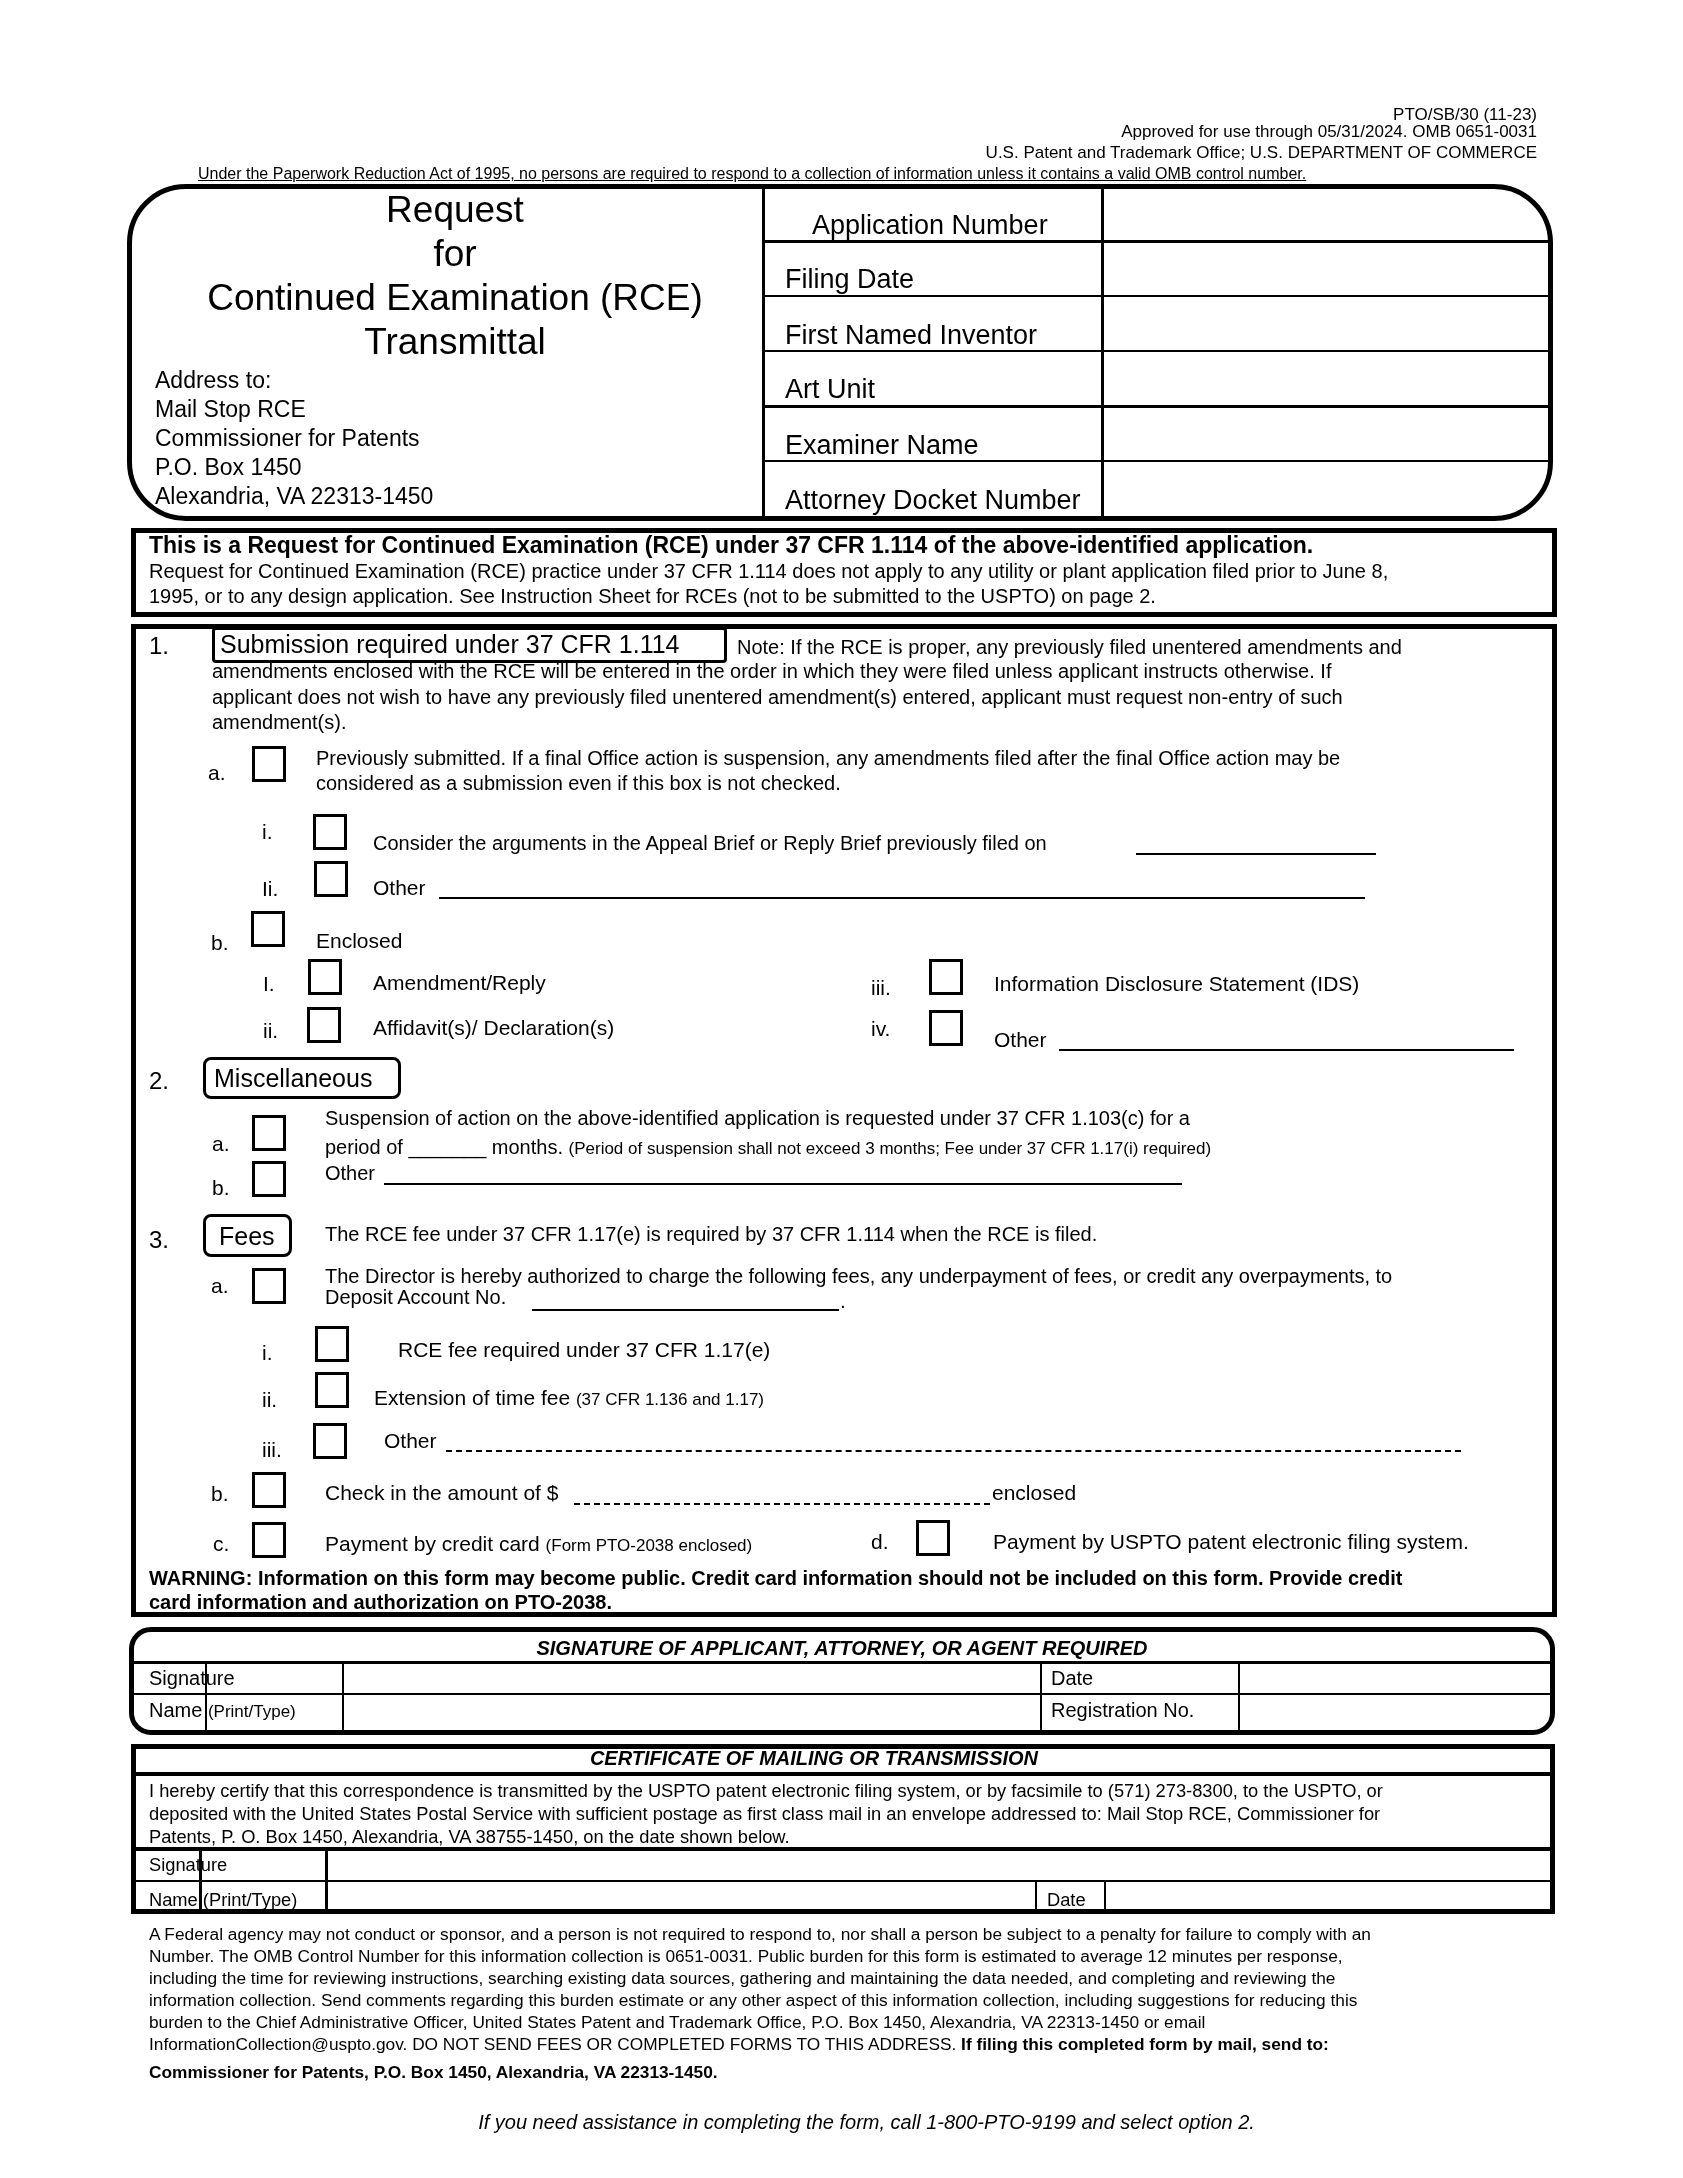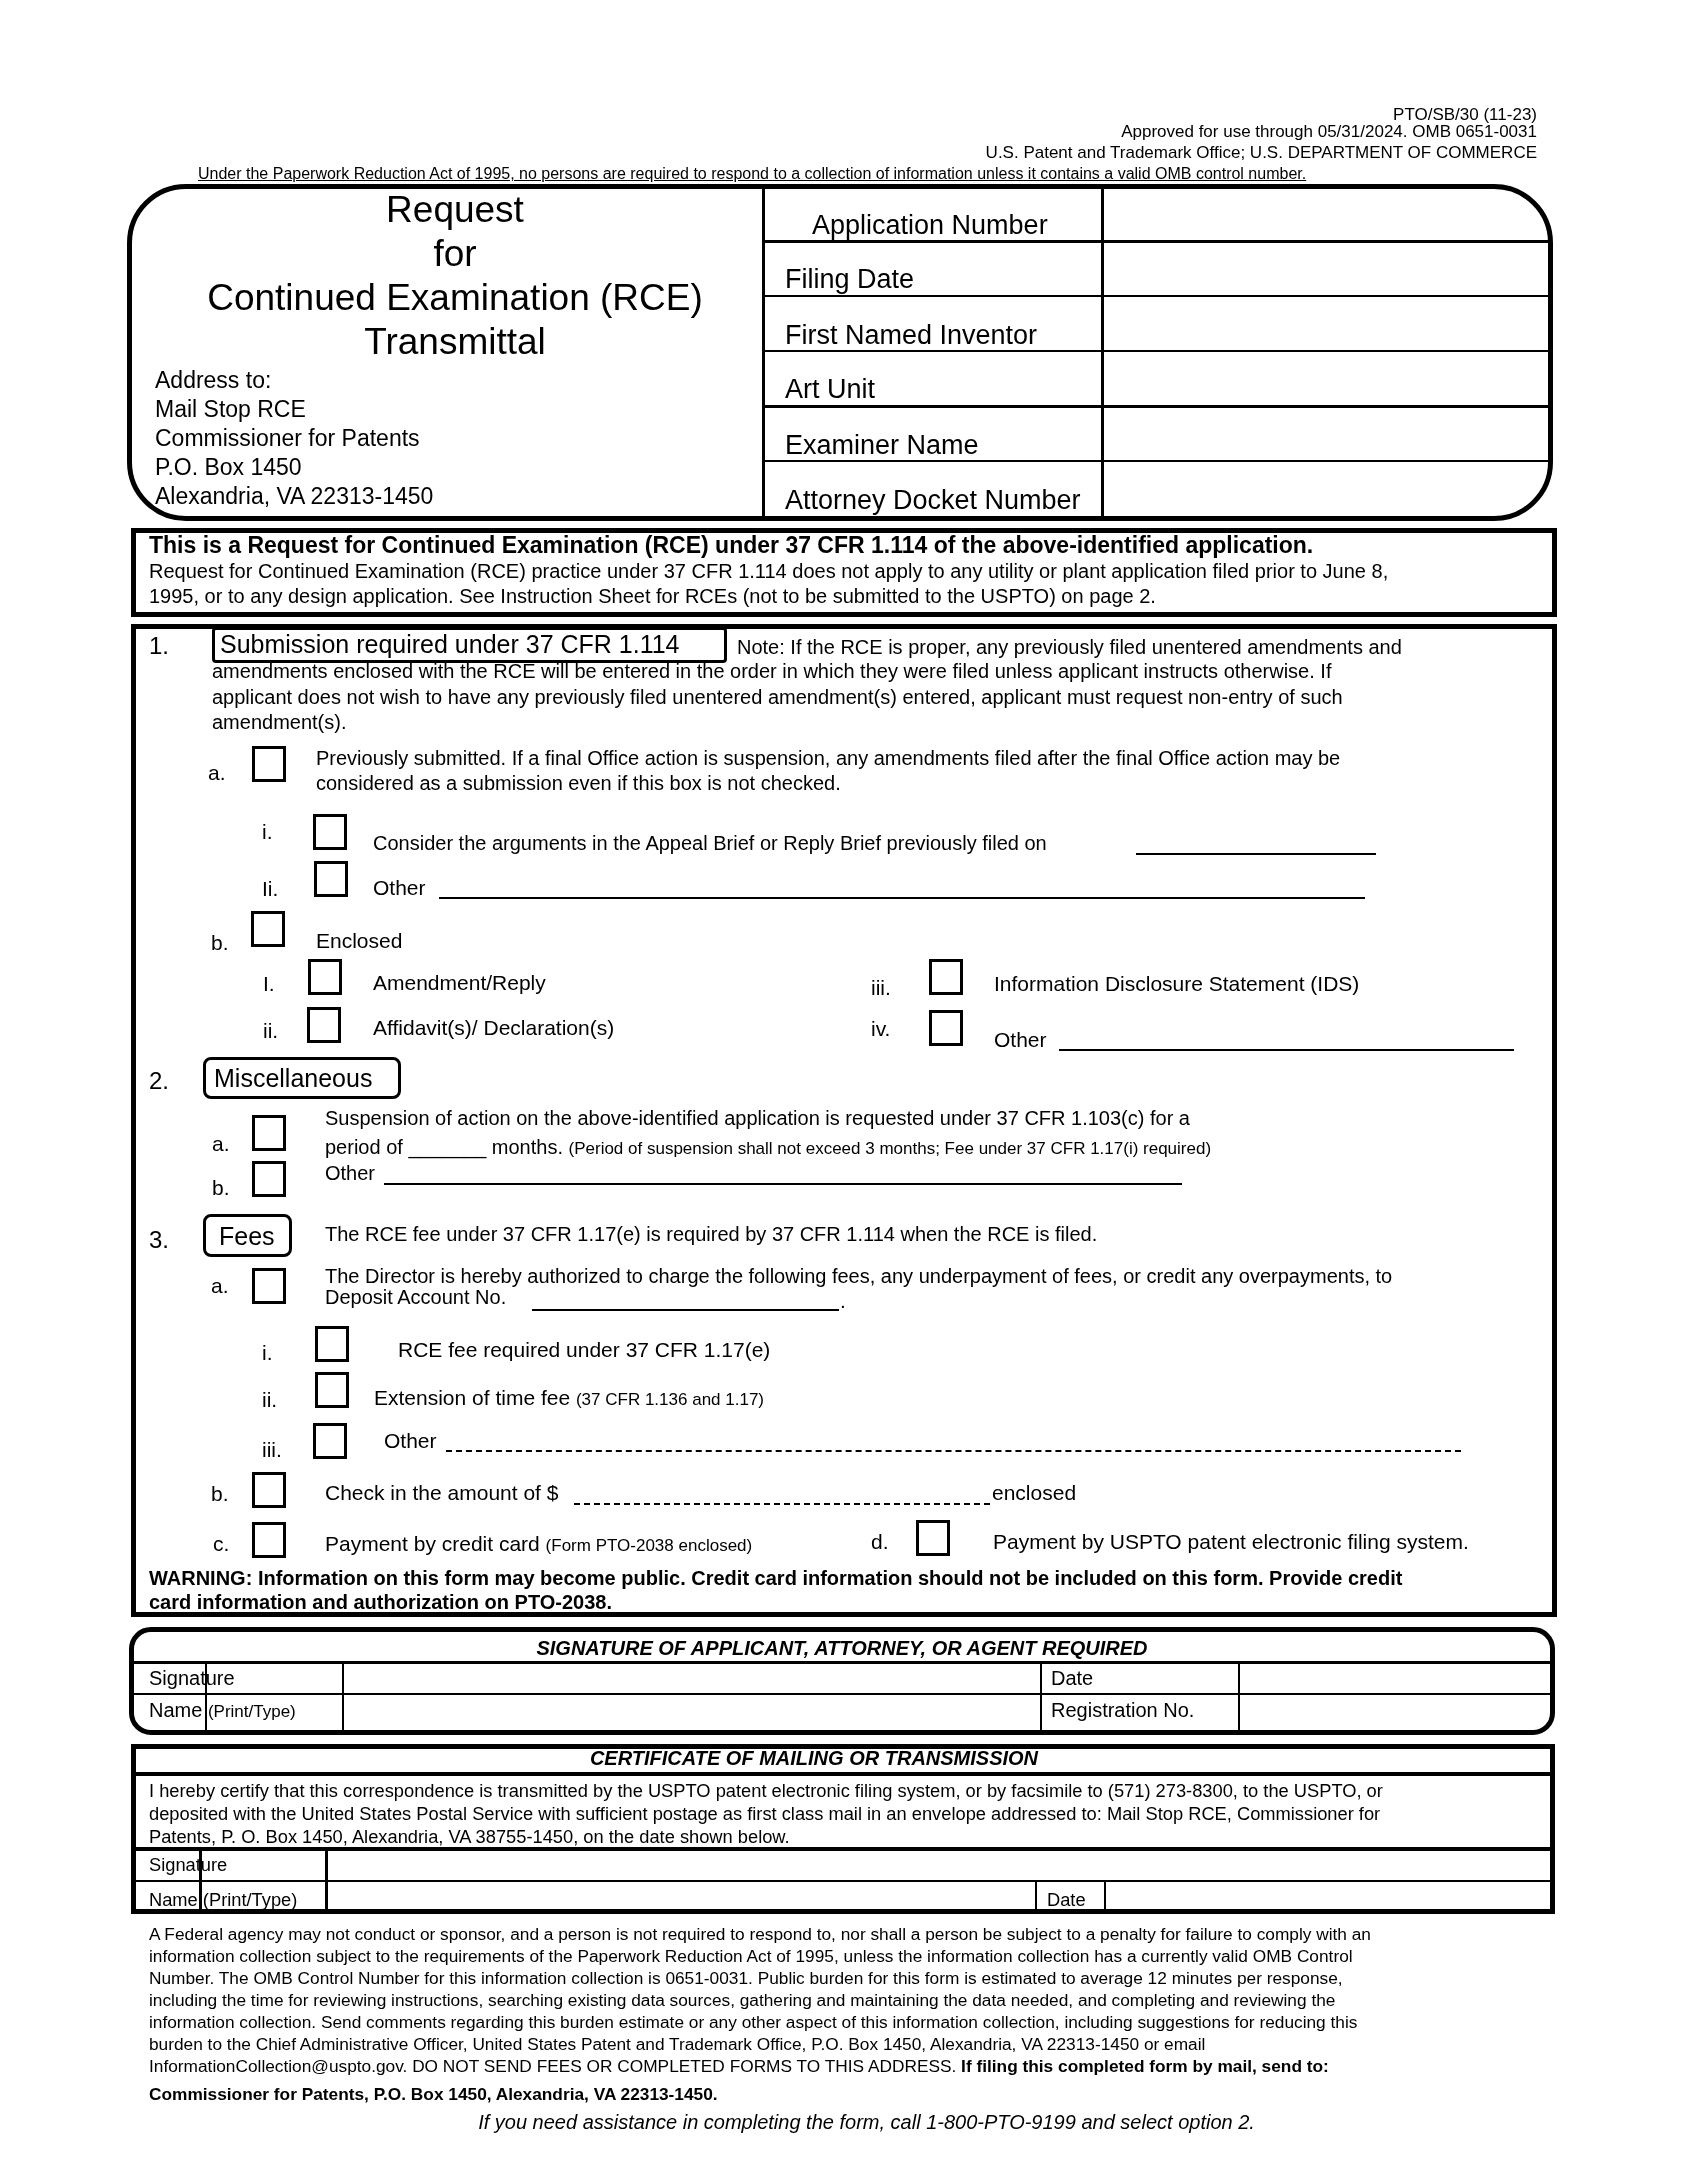--- a/index.html
+++ b/index.html
@@ -212,21 +212,20 @@
 <div class="abs vline" style="left:1104px; top:1881px; width:2px; height:30px;"></div>
 <div class="abs txt" style="left:149px; top:1851px; font-size:18.3px;">Signature</div>
 <div class="abs txt" style="left:149px; top:1886px; font-size:18.3px;">Name (Print/Type)</div>
 <div class="abs txt" style="left:1047px; top:1886px; font-size:18.3px;">Date</div>
 <div class="abs" style="left:330px; top:1852px; width:1218px; height:27px;"></div>
 <div class="abs" style="left:330px; top:1883px; width:703px; height:27px;"></div>
 <div class="abs" style="left:1109px; top:1883px; width:439px; height:27px;"></div>
 
 <div class="abs foot" style="top:1923px;">
   <div style="white-space:nowrap;">A Federal agency may not conduct or sponsor, and a person is not required to respond to, nor shall a person be subject to a penalty for failure to comply with an</div>
-  <div style="white-space:nowrap;">information collection subject to the requirements of the Paperwork Reduction Act of 1995, unless the information collection has a currently valid OMB Control</div>
   <div style="white-space:nowrap;">Number. The OMB Control Number for this information collection is 0651-0031. Public burden for this form is estimated to average 12 minutes per response,</div>
   <div style="white-space:nowrap;">including the time for reviewing instructions, searching existing data sources, gathering and maintaining the data needed, and completing and reviewing the</div>
   <div style="white-space:nowrap;">information collection. Send comments regarding this burden estimate or any other aspect of this information collection, including suggestions for reducing this</div>
   <div style="white-space:nowrap;">burden to the Chief Administrative Officer, United States Patent and Trademark Office, P.O. Box 1450, Alexandria, VA 22313-1450 or email</div>
   <div style="white-space:nowrap;"><span>InformationCollection@uspto.gov. DO NOT SEND FEES OR COMPLETED FORMS TO THIS ADDRESS.</span> <b>If filing this completed form by mail, send to:</b></div>
   <div style="white-space:nowrap; font-weight:bold; margin-top:6px;">Commissioner for Patents, P.O. Box 1450, Alexandria, VA 22313-1450.</div>
 </div>
 <div class="abs" style="left:0; width:1683px; top:2111px; text-align:center; font-style:italic; font-size:20px; padding-left:50px; box-sizing:border-box;">If you need assistance in completing the form, call 1-800-PTO-9199 and select option 2.</div>
 
 

